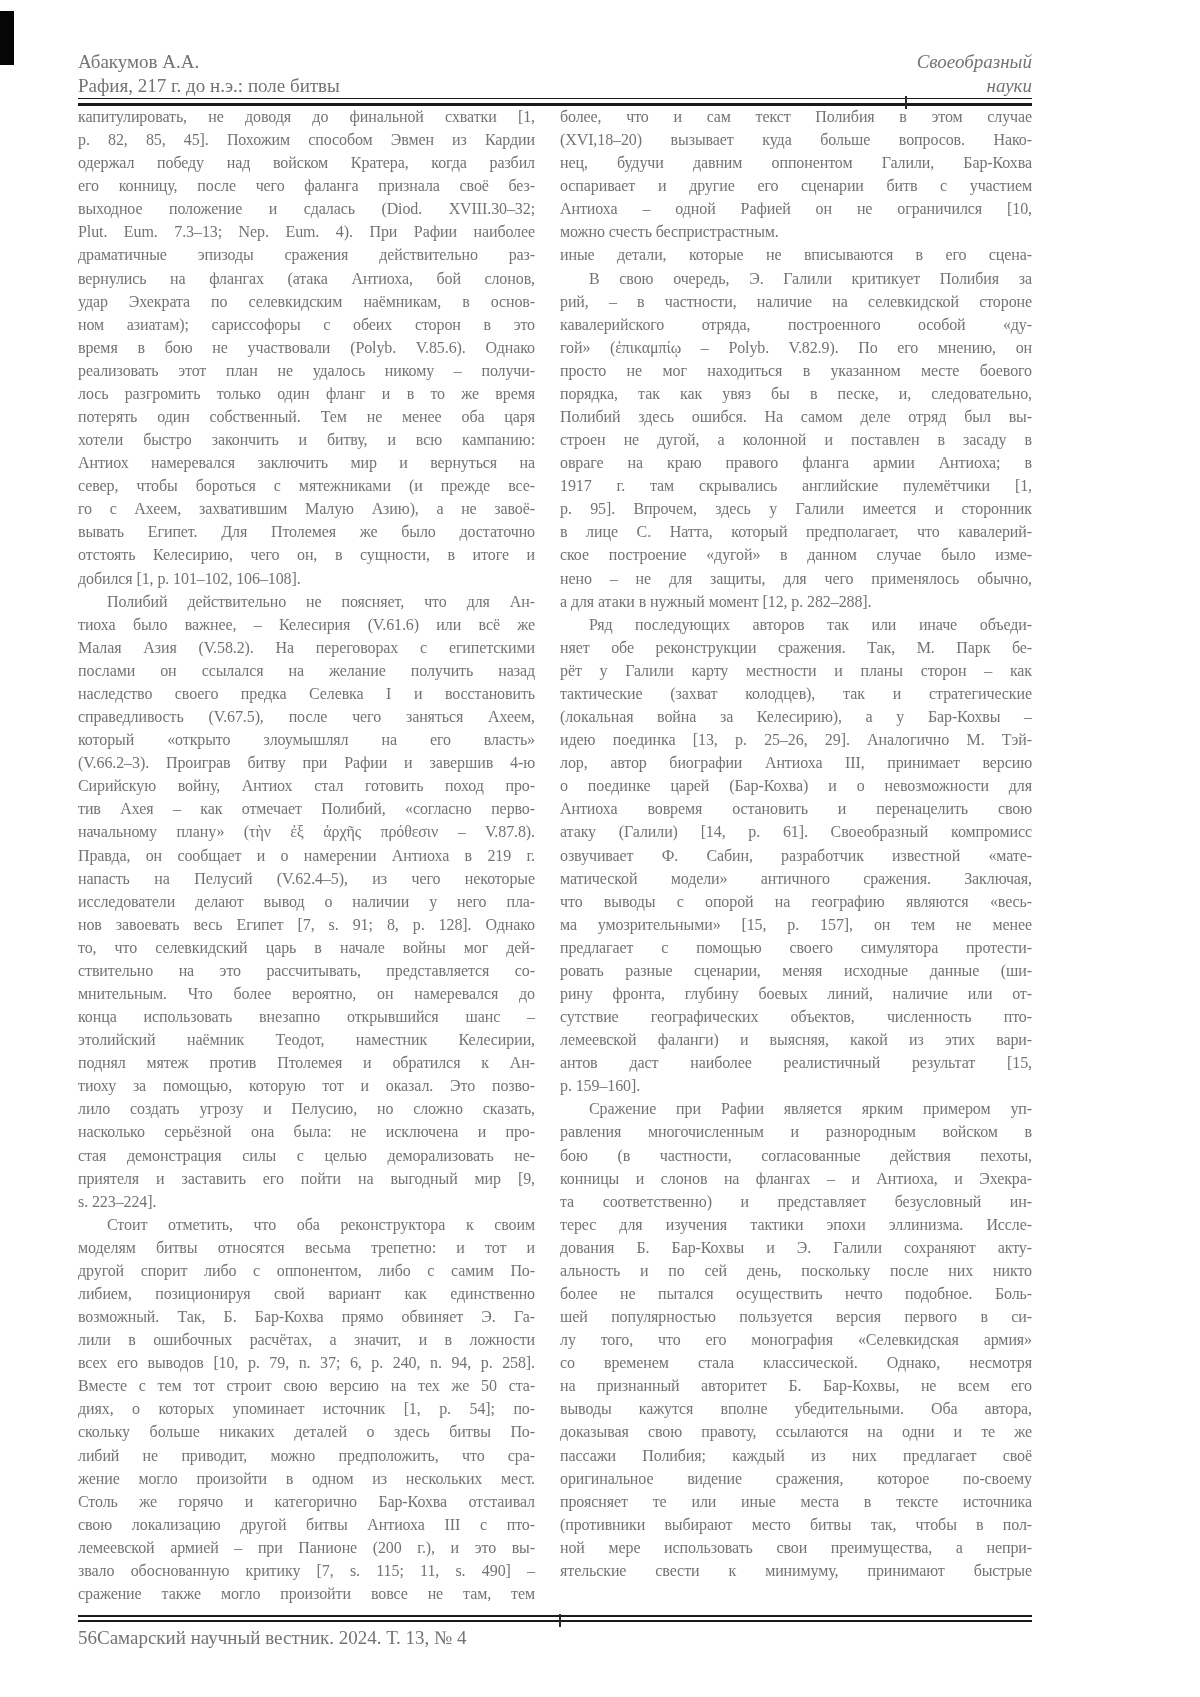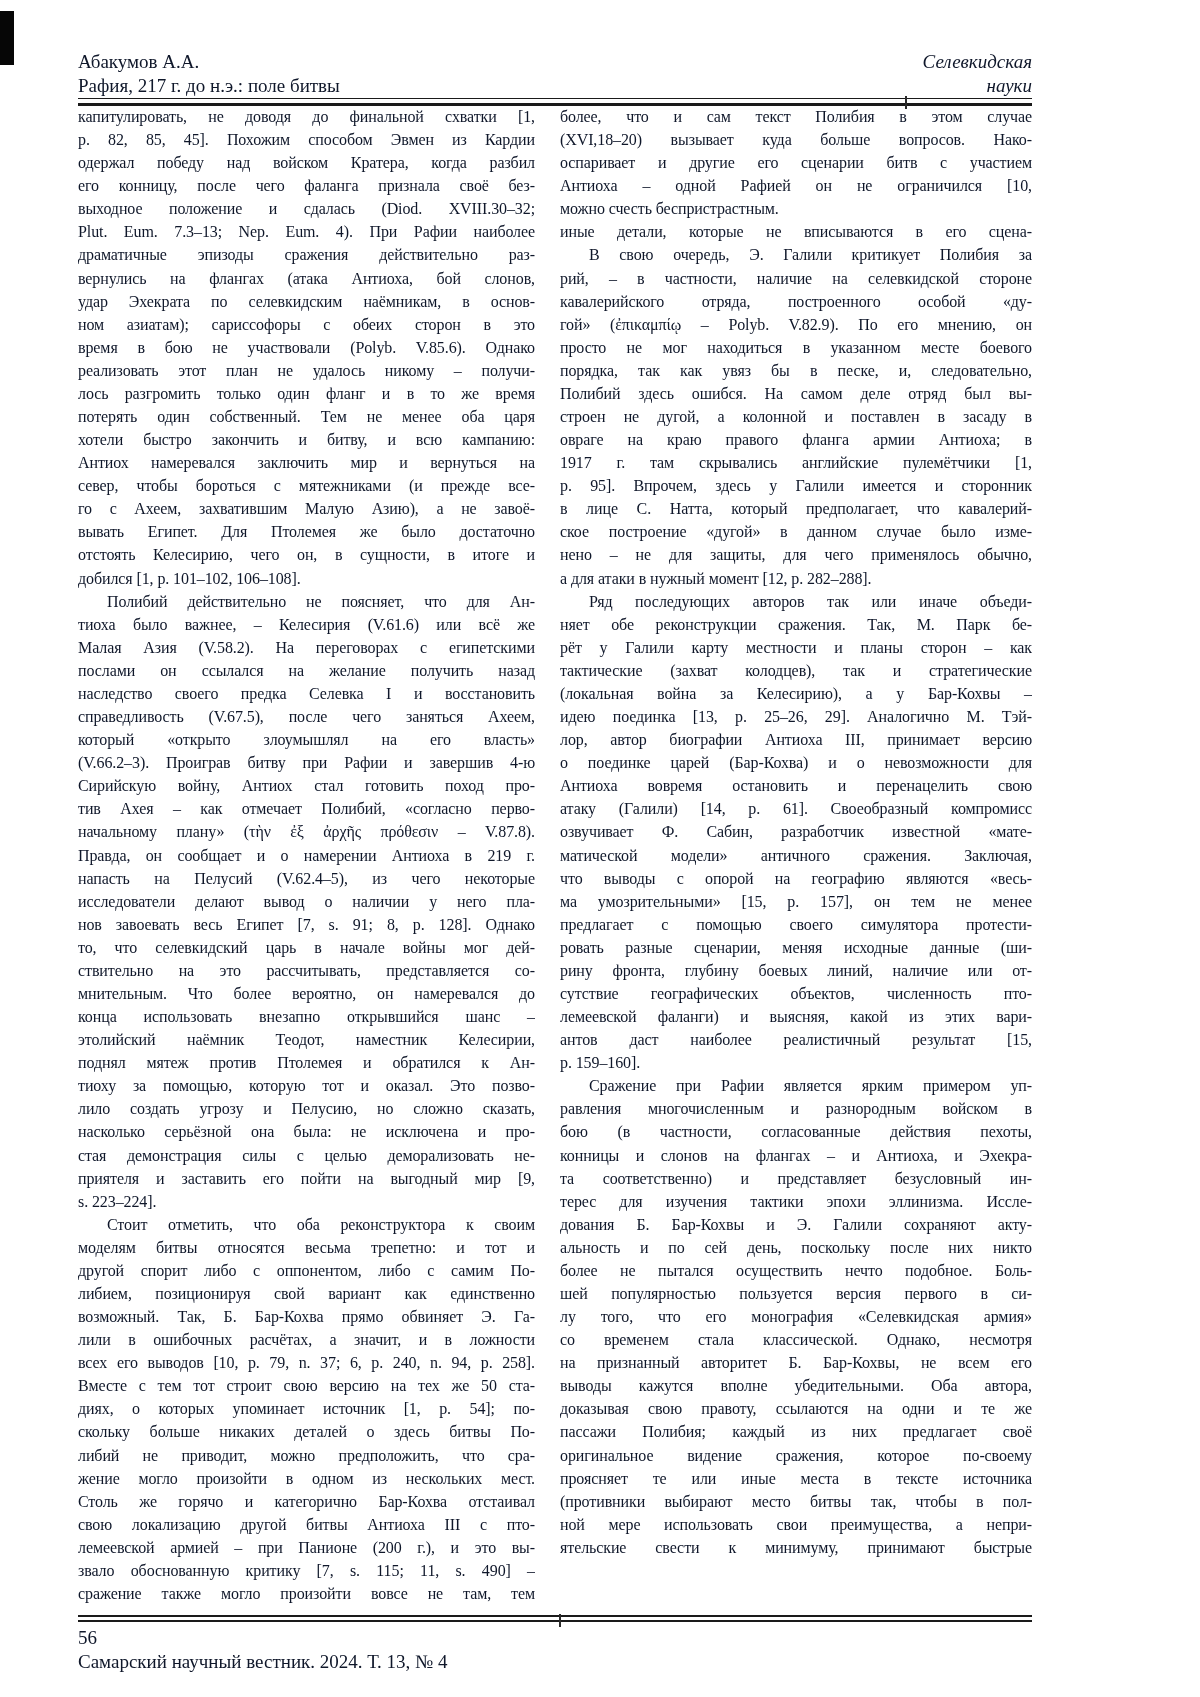--- a/index.html
+++ b/index.html
@@ -3,21 +3,21 @@
 <meta charset="utf-8">
 <style>
   html, body { margin: 0; padding: 0; background: #e8e8e8; }
   .page {
     position: relative;
     width: 1200px;
     height: 1697px;
     margin: 0 auto;
     background: #ffffff;
     font-family: "Liberation Serif", "DejaVu Serif", serif;
-    color: #0f172a;
+    color: #737373;
     overflow: hidden;
   }
   .scan-mark {
     position: absolute;
     left: 0; top: 11px;
     width: 14px; height: 54px;
     background: #060606;
   }
   .page-header {
     position: absolute;
@@ -79,37 +79,36 @@
   .line.para-end { text-align-last: left; }
   .line.indent { text-indent: 29px; }
   .page-footer {
     position: absolute;
     left: 78px; top: 1626px;
     width: 954px;
     display: flex;
     justify-content: flex-start;
     font-size: 19px;
     line-height: 24px;
-    flex-direction: column;
   }
 </style>
 </head>
 <body>
 
 <div class="page">
 
   <div class="scan-mark"></div>
 
   <header class="page-header">
     <div class="header-left">
       <div>Абакумов А.А.</div>
       <div>Рафия, 217 г. до н.э.: поле битвы</div>
     </div>
     <div class="header-right">
-      <div>Селевкидская</div>
+      <div>Своеобразный</div>
       <div>науки</div>
     </div>
   </header>
 
   <div class="rule rule-top">
     <span class="tick tick-top"></span>
   </div>
 
   <main class="article-body">
     <div class="col col-left" id="col-left">
@@ -175,20 +174,21 @@
         <div class="line">жение могло произойти в одном из нескольких мест.</div>
         <div class="line">Столь же горячо и категорично Бар-Кохва отстаивал</div>
         <div class="line">свою локализацию другой битвы Антиоха III с пто-</div>
         <div class="line">лемеевской армией – при Панионе (200 г.), и это вы-</div>
         <div class="line">звало обоснованную критику [7, s. 115; 11, s. 490] –</div>
         <div class="line">сражение также могло произойти вовсе не там, тем</div>
       </div>
     <div class="col col-right" id="col-right">
         <div class="line">более, что и сам текст Полибия в этом случае</div>
         <div class="line">(XVI,18–20) вызывает куда больше вопросов. Нако-</div>
+        <div class="line">нец, будучи давним оппонентом Галили, Бар-Кохва</div>
         <div class="line">оспаривает и другие его сценарии битв с участием</div>
         <div class="line">Антиоха – одной Рафией он не ограничился [10,</div>
         <div class="line para-end">можно счесть беспристрастным.</div>
         <div class="line">иные детали, которые не вписываются в его сцена-</div>
         <div class="line indent">В свою очередь, Э. Галили критикует Полибия за</div>
         <div class="line">рий, – в частности, наличие на селевкидской стороне</div>
         <div class="line">кавалерийского отряда, построенного особой «ду-</div>
         <div class="line">гой» (ἐπικαμπίῳ – Polyb. V.82.9). По его мнению, он</div>
         <div class="line">просто не мог находиться в указанном месте боевого</div>
         <div class="line">порядка, так как увяз бы в песке, и, следовательно,</div>

